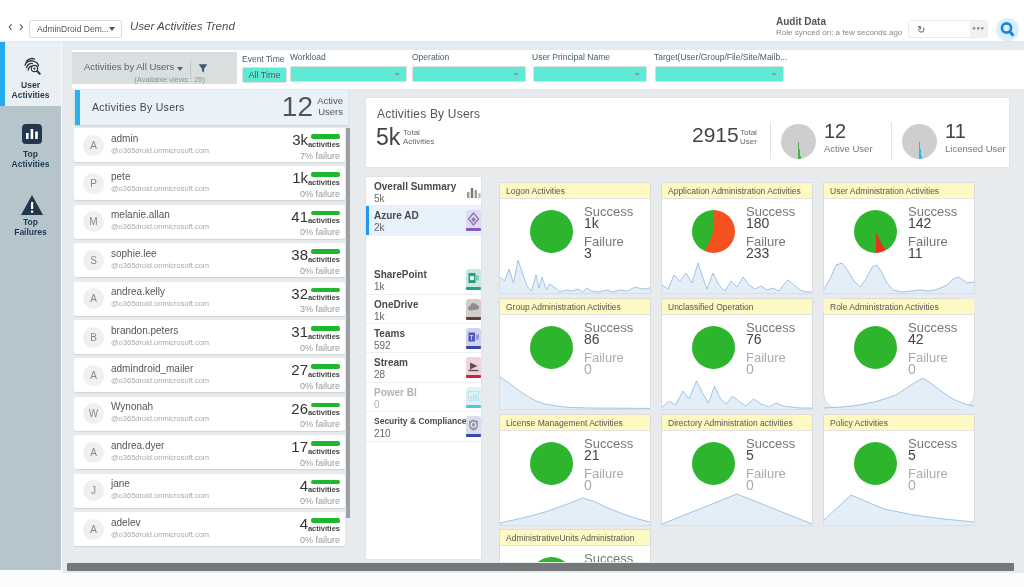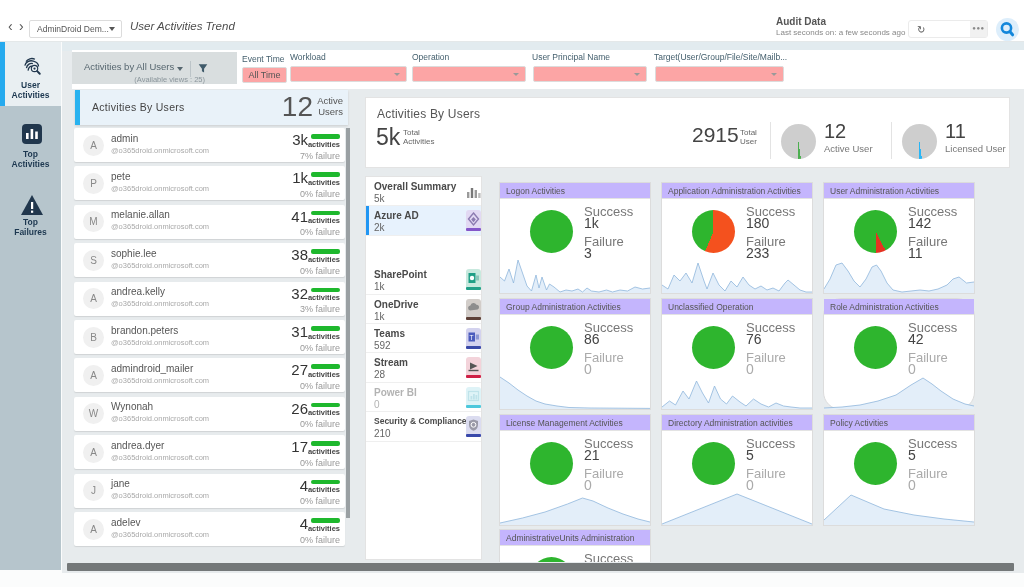--- a/index.html
+++ b/index.html
@@ -22,21 +22,21 @@
   #sbactive { left:0; top:0; width:61px; height:64px; background:#e9eff2; border-left:5px solid #26aaee; }
   .sblbl { width:61px; text-align:center; font-size:8.5px; font-weight:bold; color:#1d3850; line-height:9.5px; }
   
   #content { left:62px; top:42px; width:962px; height:531px; background:#e7ebed; }
   #topstrip { left:62px; top:42px; width:962px; height:9px; background:#e2ebef; }
   #toolbar { left:72px; top:50px; width:952px; height:39px; background:#fff; }
   #selblock { left:72px; top:52px; width:165px; height:32px; background:#d9dedf; }
   #selblock .t1 { position:absolute; left:12px; top:9px; font-size:9.5px; color:#56666f; }
   #selblock .div { position:absolute; left:118px; top:9px; width:1px; height:16px; background:#bcc4c8; }
   .flabel { font-size:8.5px; color:#45606e; white-space:nowrap; }
-  .fbox { border:1px solid #dcdcdc; border-radius:2px; background:#fca5a5; height:16px; }
+  .fbox { border:1px solid #dcdcdc; border-radius:2px; background:#5eead4; height:16px; }
   .fcar { position:absolute; right:6px; top:6px; width:0; height:0; border-left:3px solid transparent; border-right:3px solid transparent; border-top:3.5px solid #999; }
   
   #lhead { left:75px; top:90px; width:273px; height:35px; background:#e9f2f9; border-left:5px solid #29b2ef; box-shadow:0 1px 2px rgba(0,0,0,0.12); }
   .ucard { left:74px; width:271px; height:34px; background:#fff; border-radius:2px; box-shadow:0 1px 1px rgba(0,0,0,0.10); }
   .uav { position:absolute; left:9px; top:6.5px; width:21px; height:21px; border-radius:50%; background:#f0f0f0; color:#888; font-size:10px; text-align:center; line-height:21px; }
   .uname { position:absolute; left:37px; top:4.5px; font-size:10px; color:#555; }
   .umail { position:absolute; left:37px; top:17.5px; font-size:7.5px; color:#a9a9a9; }
   .ucount { position:absolute; right:37px; top:3px; font-size:15px; color:#333; }
   .ubar { position:absolute; right:5px; top:6px; width:29px; height:4.5px; background:#1eb82d; border-radius:2px; }
   .uact { position:absolute; right:5px; top:11.5px; font-size:7.5px; font-weight:bold; color:#444; }
@@ -46,39 +46,39 @@
   #mhead { left:365px; top:97px; width:645px; height:71px; background:#fff; border:1px solid #e3e3e3; }
   
   #wpanel { left:365px; top:176px; width:117px; height:384px; background:#fff; border:1px solid #e3e3e3; }
   .witem { position:absolute; left:0; width:115px; height:29.4px; border-bottom:1px solid #efefef; }
   .wname { position:absolute; left:8px; top:4px; font-size:10px; font-weight:bold; color:#4a4a4a; white-space:nowrap; }
   .wcount { position:absolute; left:8px; top:16px; font-size:10px; color:#666; }
   .wicon { position:absolute; left:100px; top:4px; width:15px; height:21px; border-radius:3px; }
   .wbar { position:absolute; left:0; bottom:0; width:15px; height:3px; border-radius:1px; }
   
   .gcard { background:#fff; border:1px solid #dcdcdc; width:152px; height:112px; }
-  .ghead { position:absolute; left:0; top:0; width:100%; height:16px; background:#c4b5fd; border-bottom:1px solid #e3e3e3; font-size:8.5px; color:#555; line-height:16px; padding-left:6px; white-space:nowrap; overflow:hidden; letter-spacing:0; }
+  .ghead { position:absolute; left:0; top:0; width:100%; height:16px; background:#fef9c3; border-bottom:1px solid #e3e3e3; font-size:8.5px; color:#555; line-height:16px; padding-left:6px; white-space:nowrap; overflow:hidden; letter-spacing:0; }
   .gpie { position:absolute; left:30px; top:27px; width:43px; height:43px; border-radius:50%; background:#2eb52e; }
   .glbl { position:absolute; left:84px; font-size:13px; color:#777; }
   .gval { position:absolute; left:84px; font-size:14px; color:#444; }
   .gray { color:#aaa !important; }
   .garea { position:absolute; left:0; bottom:0; width:100%; height:38px; }
   
   #hscroll { left:67px; top:563px; width:947px; height:8px; background:#747879; border-radius:1px; }
 </style>
 </head>
 <body>
 
 <div class="abs" id="tophdr"></div>
 <span class="abs chev" style="left:8px; top:18px;">‹</span>
 <span class="abs chev" style="left:19px; top:18px;">›</span>
 <div class="abs" id="viewdd">AdminDroid Dem...<span class="car"></span></div>
 <div class="abs" id="pagetitle">User Activities Trend</div>
 <div class="abs" id="auditd">Audit Data</div>
-<div class="abs" id="lastsync">Last seconds on: a few seconds ago</div>
+<div class="abs" id="lastsync">Role synced on: a few seconds ago</div>
 <div class="abs" id="syncbtn">
     <span style="position:absolute;left:8px;top:3px;font-size:10px;">↻</span>
     <span style="position:absolute;left:8px;top:3.5px;margin-top:34px;">Sync Now</span>
     <span class="dots">●●●</span>
   </div>
 <div class="abs" id="searchic">
 <svg width="23" height="23" viewBox="0 0 23 23">
       <circle cx="10.5" cy="10" r="4.6" fill="none" stroke="#1387db" stroke-width="2.6"></circle>
       <line x1="13.8" y1="13.6" x2="16.6" y2="16.8" stroke="#1387db" stroke-width="3" stroke-linecap="round"></line>
     </svg>

